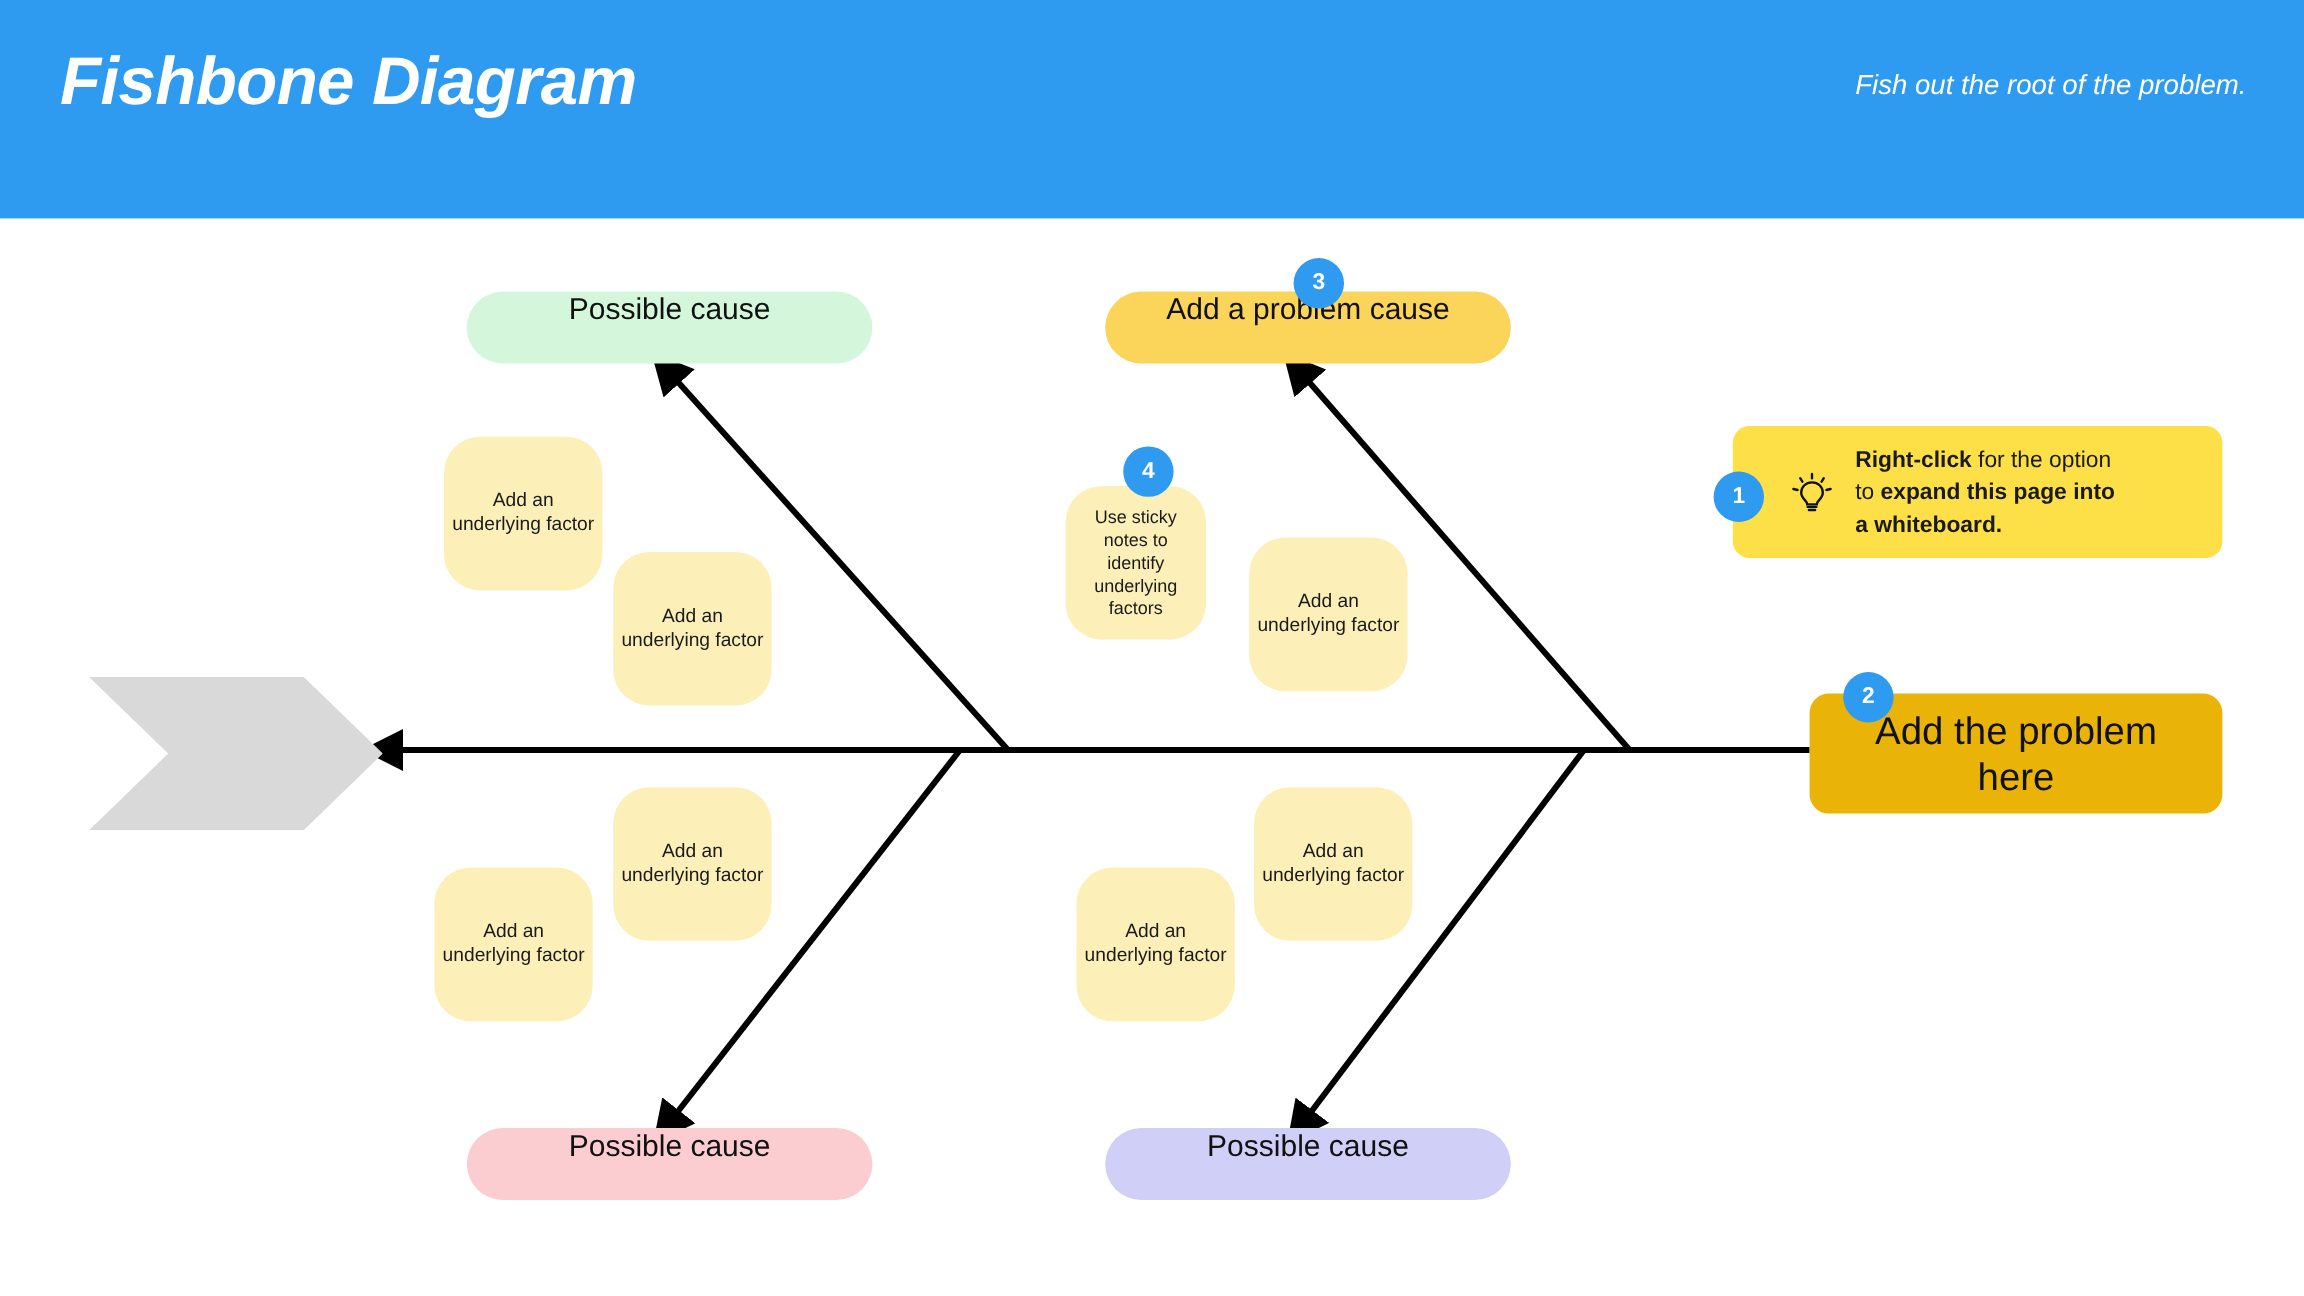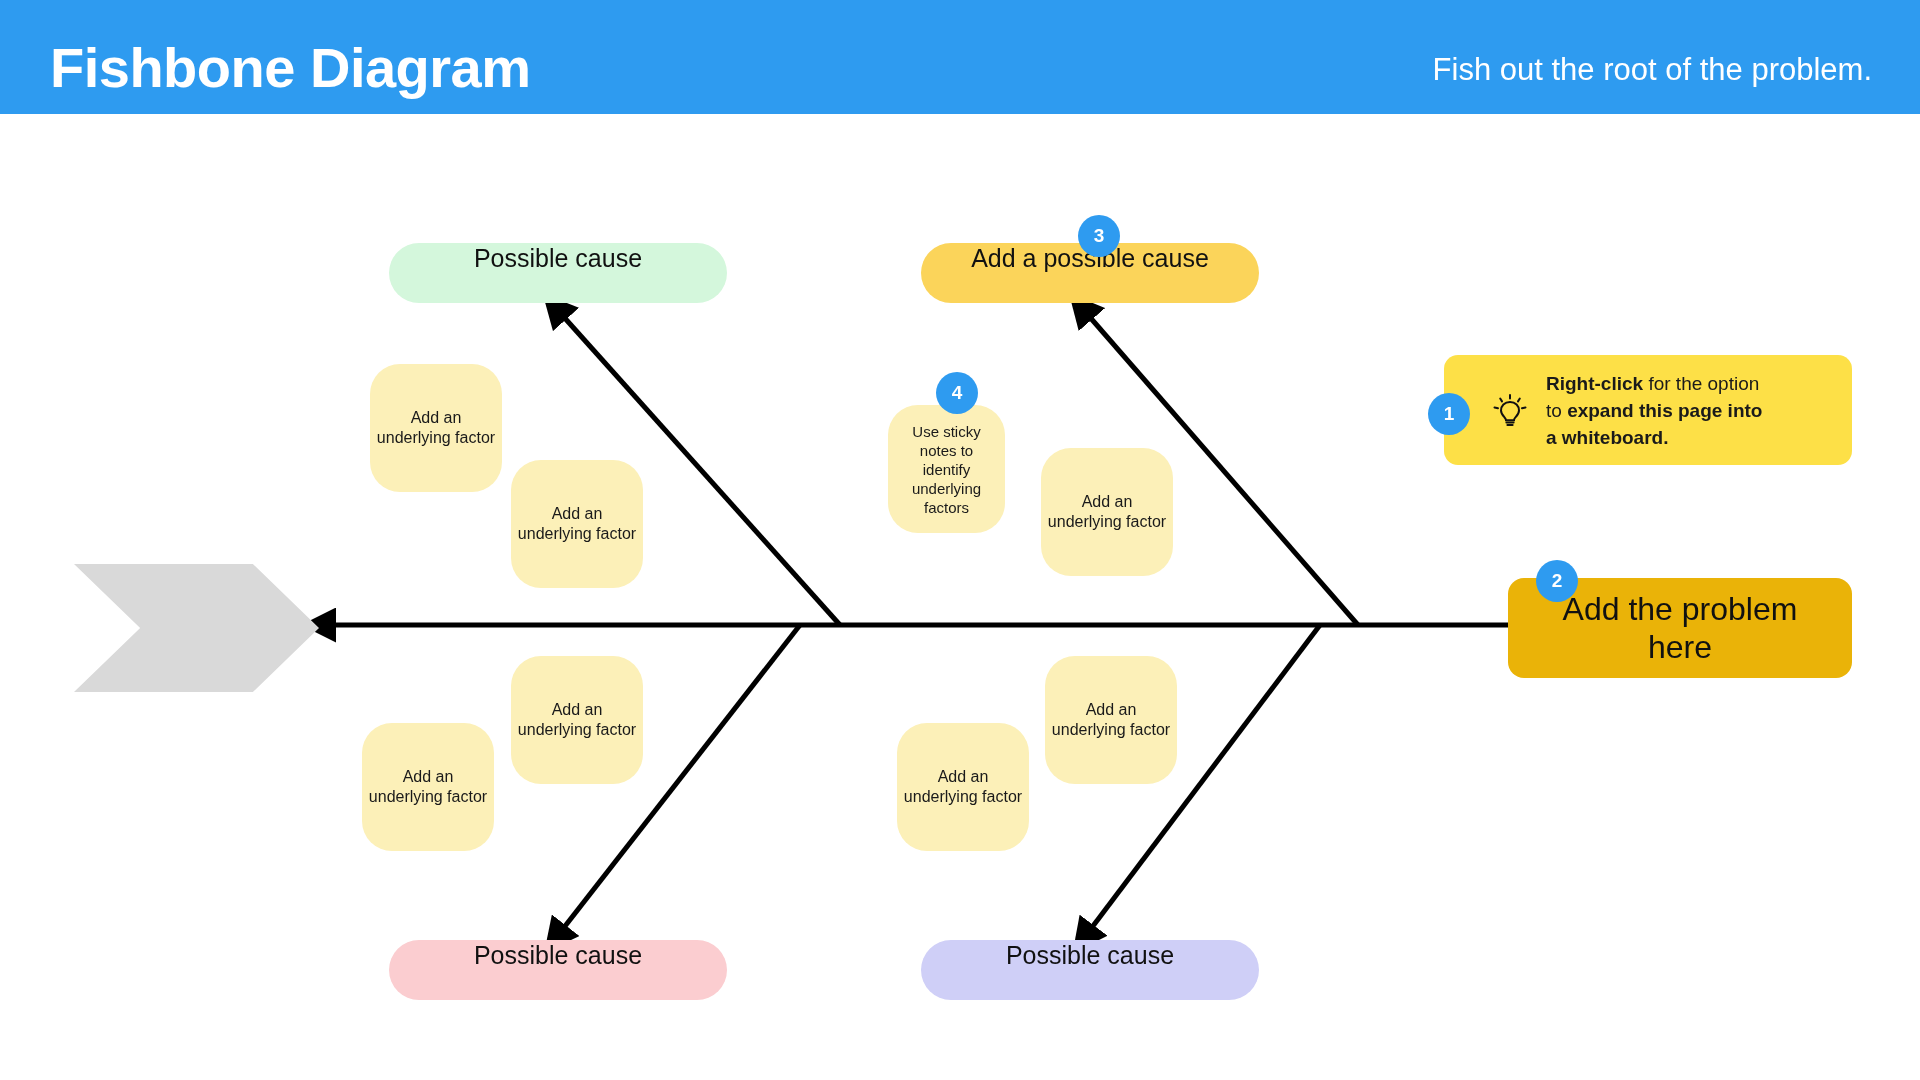--- a/index.html
+++ b/index.html
@@ -17,38 +17,39 @@
     width: 1920px;
     height: 1080px;
     background: #ffffff;
   }
 
   
   .header {
     position: absolute;
     left: 0; top: 0;
     width: 1920px;
-    height: 114px;
+    height: 182px;
     background: #2e9bf0;
+    font-style: italic;
   }
   .header-title {
     position: absolute;
     left: 50px;
     top: 32px;
     font-size: 56px;
     font-weight: bold;
     color: #ffffff;
     letter-spacing: -0.5px;
     line-height: 72px;
   }
   .header-tagline {
     position: absolute;
     right: 48px;
     top: 50px;
-    font-size: 31px;
+    font-size: 23px;
     font-weight: normal;
     color: #ffffff;
     line-height: 40px;
     white-space: nowrap;
   }
 
   
   #bones {
     position: absolute;
     left: 0; top: 0;
@@ -193,21 +194,21 @@
     <line x1="1320" y1="625" x2="1090" y2="930" stroke="#000000" stroke-width="5" marker-end="url(#arrow-up)"></line>
   </svg>
 
   <div class="fish-tail"></div>
 
   <div class="cause-pill" style="left:389px; top:243px; width:338px; height:60px; background:#d4f7dc;">
     <span>Possible cause</span>
   </div>
 
   <div class="cause-pill" style="left:921px; top:243px; width:338px; height:60px; background:#fbd45a;">
-    <span>Add a possible cause</span>
+    <span>Add a problem cause</span>
   </div>
   <div class="badge badge-cause3">3</div>
 
   <div class="cause-pill" style="left:389px; top:940px; width:338px; height:60px; background:#fbcdd0;">
     <span>Possible cause</span>
   </div>
 
   <div class="cause-pill" style="left:921px; top:940px; width:338px; height:60px; background:#cfcff7;">
     <span>Possible cause</span>
   </div>

